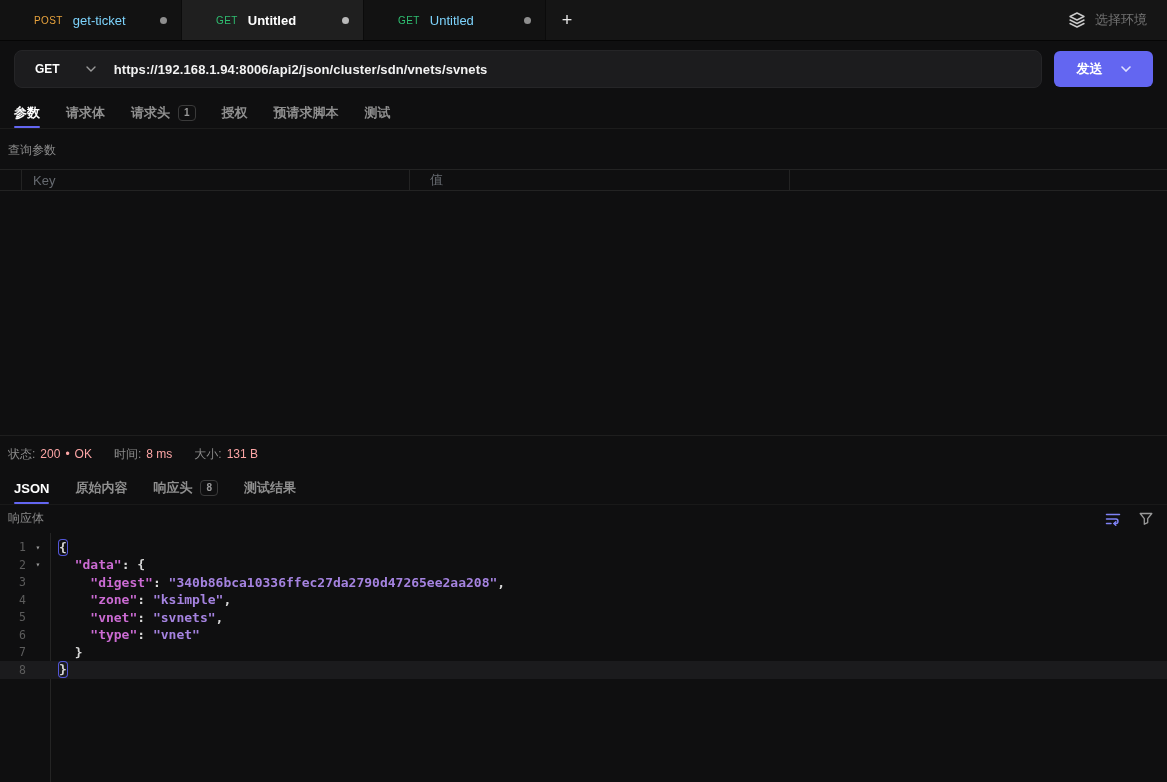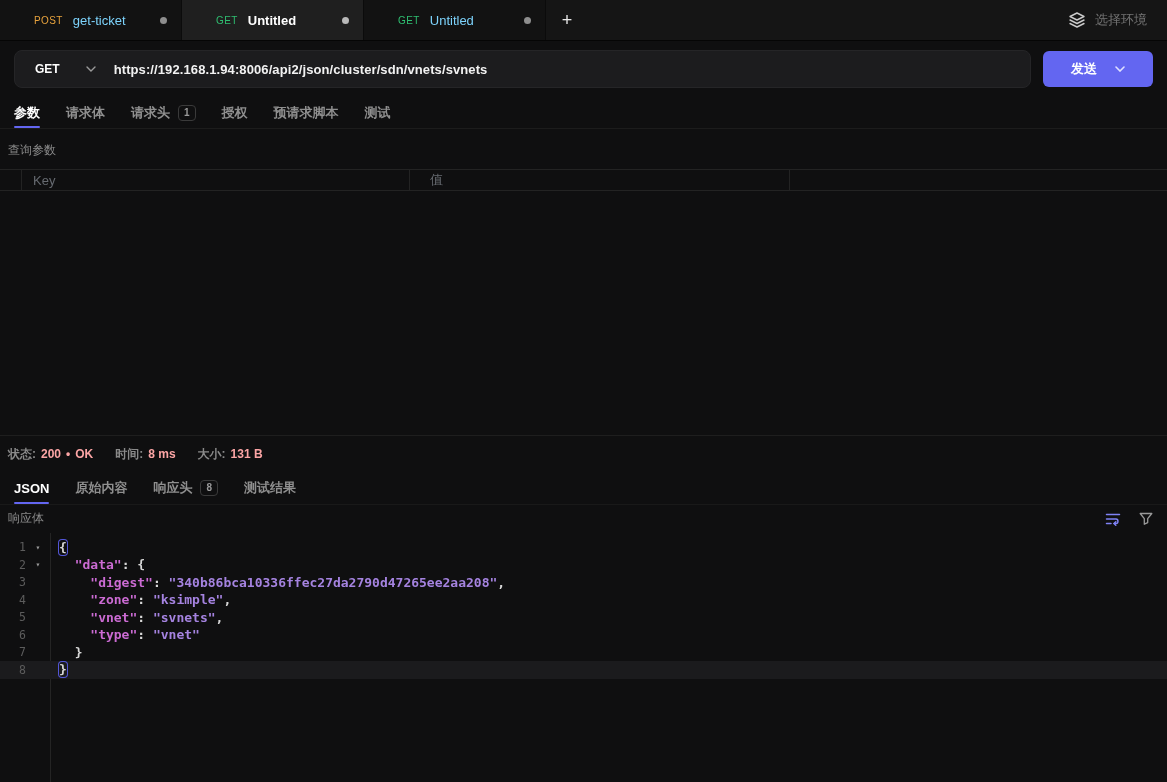--- a/index.html
+++ b/index.html
@@ -20,39 +20,39 @@
   .tab .dot { margin-left:auto; width:7px; height:7px; border-radius:50%; background:#8e8e8e; flex-shrink:0; }
   .tab.active .dot { background:#b9b9b9; }
   .addtab { width:42px; display:flex; align-items:center; justify-content:center; font-size:18px; color:#e8e8e8; cursor:pointer; }
   .envsel { margin-left:auto; display:flex; align-items:center; gap:9px; padding:0 20px; color:#737373; font-size:13px; cursor:pointer; }
   
   .reqrow { height:56px; display:flex; align-items:center; gap:12px; padding:0 14px; flex-shrink:0; }
   .urlbox { flex:1; height:38px; background:#1c1c1e; border:1px solid #252527; border-radius:8px; display:flex; align-items:center; }
   .methodsel { display:flex; align-items:center; gap:26px; padding:0 18px 0 20px; cursor:pointer; }
   .methodsel .mlabel { font-size:12px; font-weight:700; color:#ffffff; }
   .urltext { font-size:13px; font-weight:700; color:#f2f2f2; letter-spacing:.1px; }
-  .sendbtn { width:110px; height:36px; background:#6366f1; border-radius:6px; display:flex; align-items:center; justify-content:center; gap:18px; cursor:pointer; flex-shrink:0; }
+  .sendbtn { width:99px; height:36px; background:#6366f1; border-radius:6px; display:flex; align-items:center; justify-content:center; gap:18px; cursor:pointer; flex-shrink:0; }
   .sendbtn .slabel { font-size:13px; font-weight:700; color:#fff; }
   
   .navtabs { height:32px; display:flex; align-items:stretch; padding:0 1px; border-bottom:1px solid #1c1c1c; flex-shrink:0; }
   .navtab { position:relative; display:flex; align-items:center; gap:8px; padding:0 13px; font-size:13px; font-weight:600; color:#8f8f8f; cursor:pointer; white-space:nowrap; }
   .navtab.active { color:#ffffff; }
   .navtab.active::after { content:""; position:absolute; left:13px; right:13px; bottom:0; height:2px; border-radius:2px; background:#6366f1; }
   .badge { font-size:10px; color:#9a9a9a; border:1px solid #3a3a3a; border-radius:4px; padding:1px 5px; line-height:12px; }
   
   .seclabel { padding:13px 8px 10px 8px; font-size:12px; color:#8a8a8a; flex-shrink:0; }
   .ptable { display:flex; height:22px; border-top:1px solid #232323; border-bottom:1px solid #232323; flex-shrink:0; }
   .pcell { display:flex; align-items:center; font-size:13px; color:#666a70; border-right:1px solid #232323; }
   .pcell.check { width:22px; flex-shrink:0; }
   .pcell.key { width:388px; padding-left:11px; flex-shrink:0; }
   .pcell.val { width:380px; padding-left:20px; flex-shrink:0; }
   .pcell.desc { flex:1; padding-left:22px; border-right:none; }
   .spacer { flex:1; }
   
-  .statusrow { height:38px; display:flex; align-items:center; padding:0 8px; font-size:12px; font-weight:700; border-top:1px solid #1e1e1e; flex-shrink:0; }
+  .statusrow { height:38px; display:flex; align-items:center; padding:0 8px; font-size:12px; font-weight:400; border-top:1px solid #1e1e1e; flex-shrink:0; }
   .statusrow .lab { color:#8a8a8a; }
   .statusrow .val { color:#fca5a5; }
   .statusrow .grp { display:flex; align-items:center; gap:5px; }
   .statusrow .grp + .grp { margin-left:22px; }
   
   .bodyrow { height:28px; display:flex; align-items:center; padding:0 13px 0 8px; flex-shrink:0; }
   .bodyrow .blabel { font-size:12px; color:#8a8a8a; }
   .bodyicons { margin-left:auto; display:flex; align-items:center; gap:16px; }
   .iconbtn { display:flex; align-items:center; cursor:pointer; }
   

